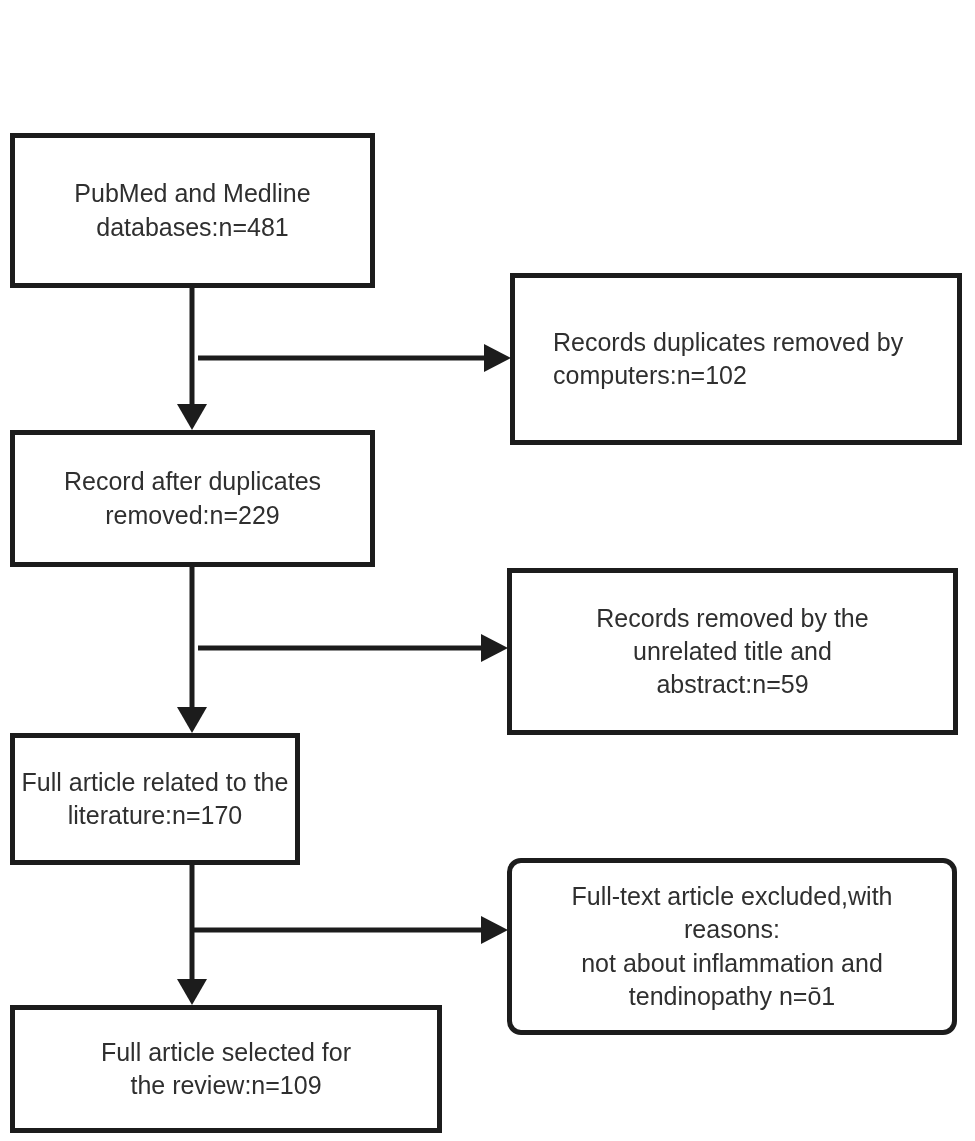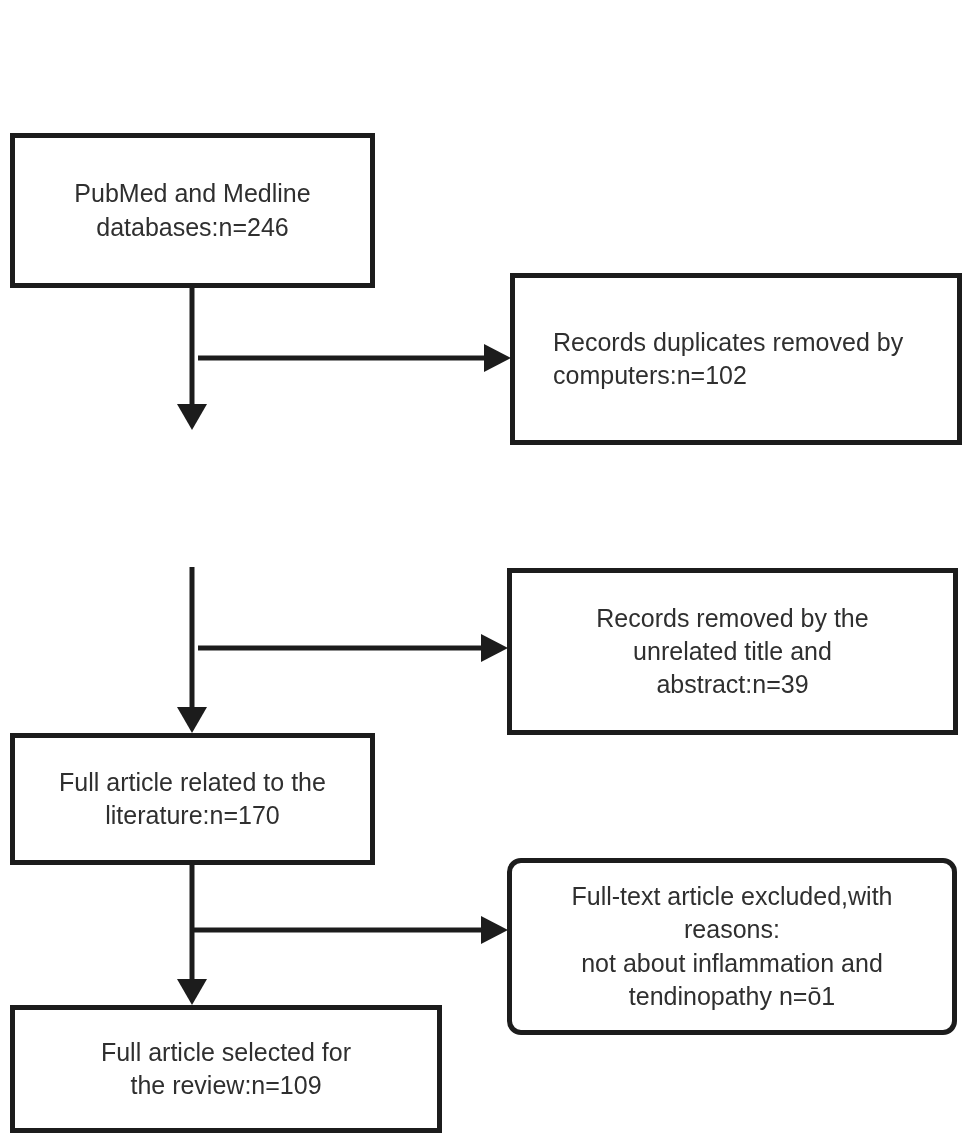--- a/index.html
+++ b/index.html
@@ -34,54 +34,58 @@
     background: #efefef;
     display: flex; align-items: center; justify-content: center;
     font-weight: bold;
     font-size: 27px;
     line-height: 1.15;
     color: #252525;
     text-align: center;
   }
   #box-l1 { left: 10px;  top: 133px;  width: 365px; height: 155px; }
   #box-l2 { left: 10px;  top: 430px;  width: 365px; height: 137px; }
-  #box-l3 { left: 10px;  top: 733px;  width: 365px; height: 132px; }
+  #box-l3 { left: 10px;  top: 733px;  width: 290px; height: 132px; }
   #box-l4 { left: 10px;  top: 1005px; width: 432px; height: 128px; }
   #box-r1 { left: 510px; top: 273px;  width: 452px; height: 172px;
             justify-content: flex-start; text-align: left; padding-left: 38px; padding-right: 8px; }
   #box-r2 { left: 507px; top: 568px;  width: 451px; height: 167px; }
   #box-r3 { left: 507px; top: 858px;  width: 450px; height: 177px; border-radius: 14px; }
   .arrows {
     position: absolute; left: 0; top: 0;
     pointer-events: none;
   }
   .arrows line { stroke: #1c1c1c; stroke-width: 5; }
   .arrows polygon { fill: #1c1c1c; }
 </style>
 </head>
 <body>
 
 <div class="canvas">
 
 
   <div class="box" id="box-l1">
     <span class="txt">PubMed and Medline
-databases:n=246</span>
+databases:n=481</span>
   </div>
 
   <div class="box" id="box-r1">
     <span class="txt">Records duplicates removed by
 computers:n=102</span>
   </div>
 
+  <div class="box" id="box-l2">
+    <span class="txt">Record after duplicates
+removed:n=229</span>
+  </div>
 
   <div class="box" id="box-r2">
     <span class="txt">Records removed by the
 unrelated title and
-abstract:n=39</span>
+abstract:n=59</span>
   </div>
 
   <div class="box" id="box-l3">
     <span class="txt">Full article related to the
 literature:n=170</span>
   </div>
 
   <div class="box" id="box-r3">
     <span class="txt">Full-text article excluded,with
 reasons:

